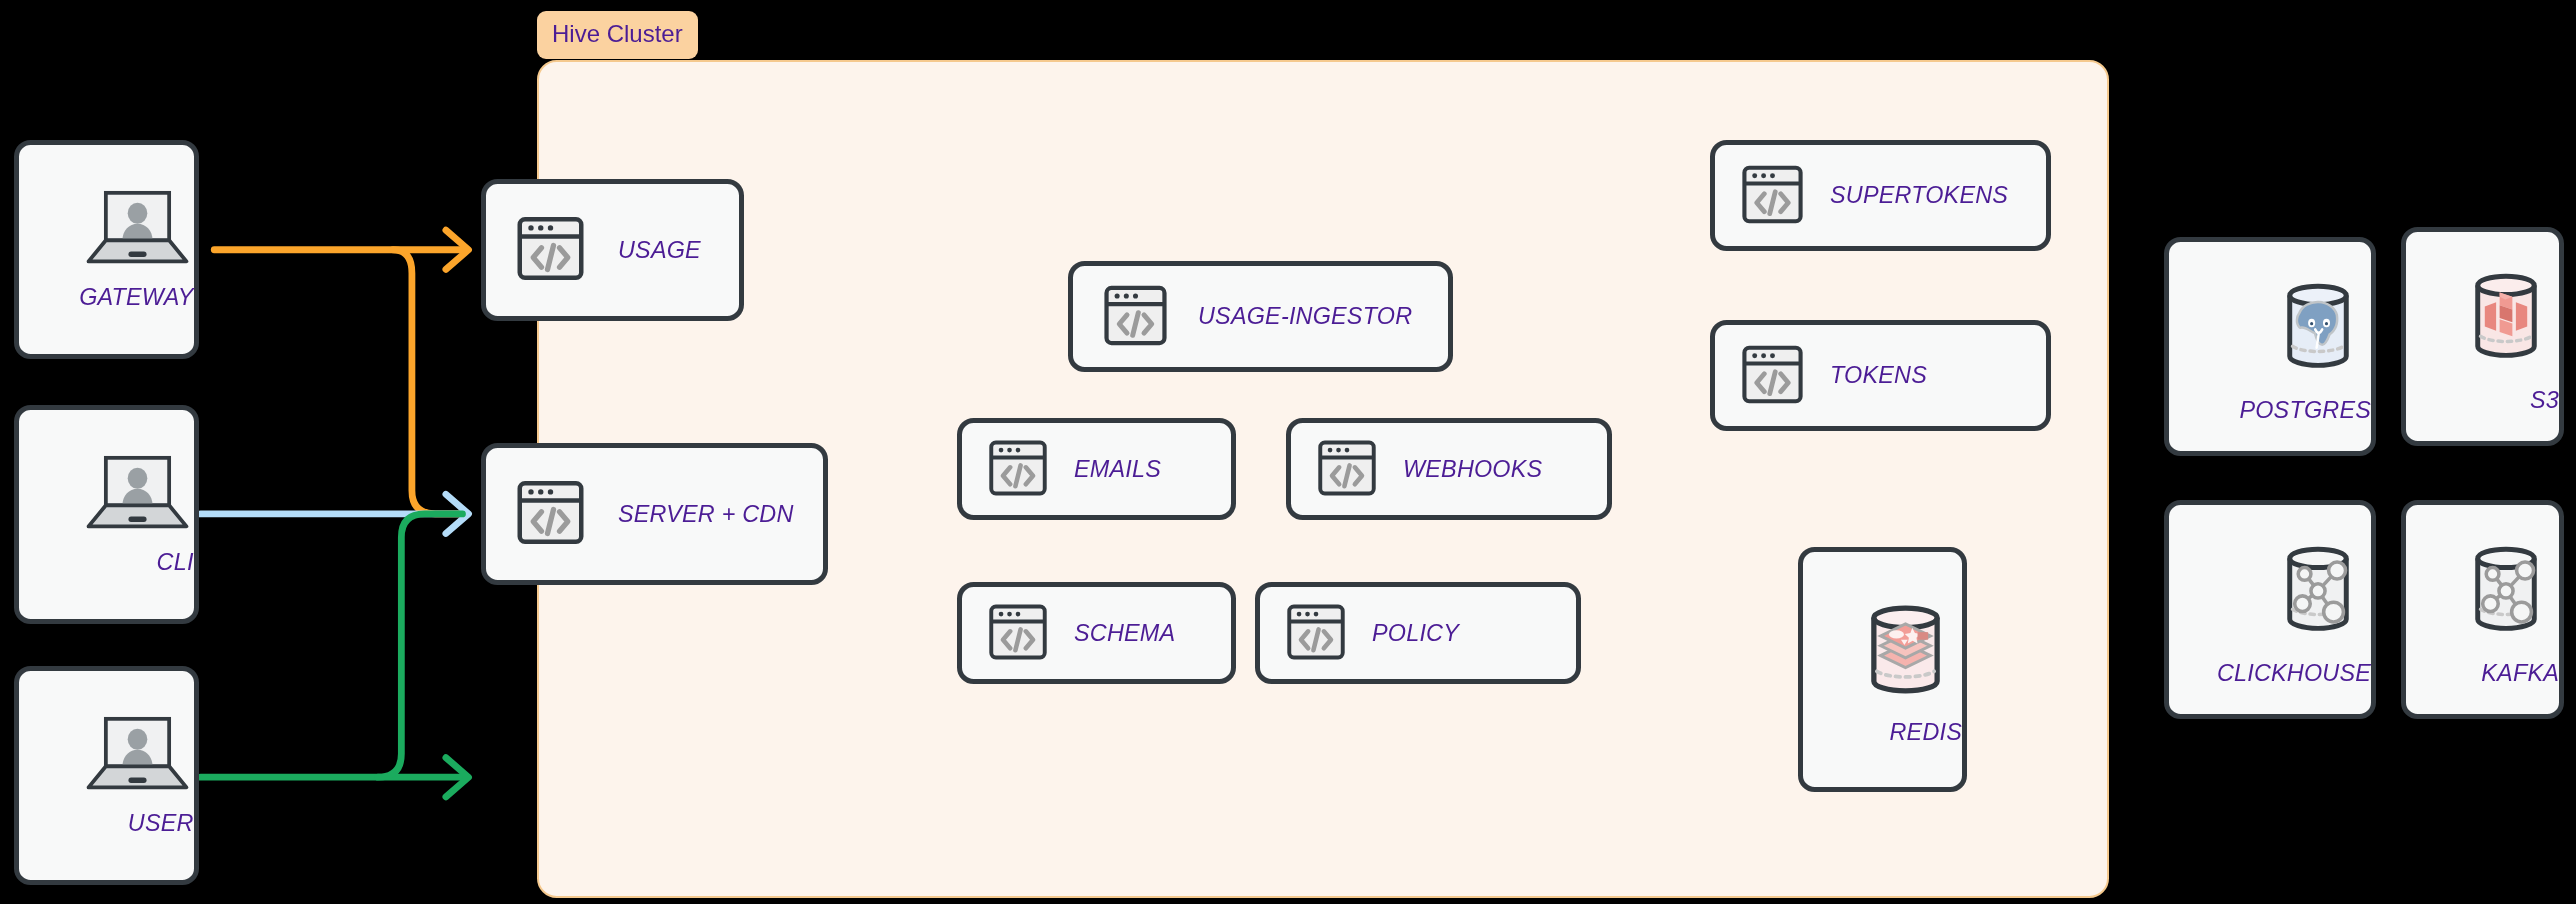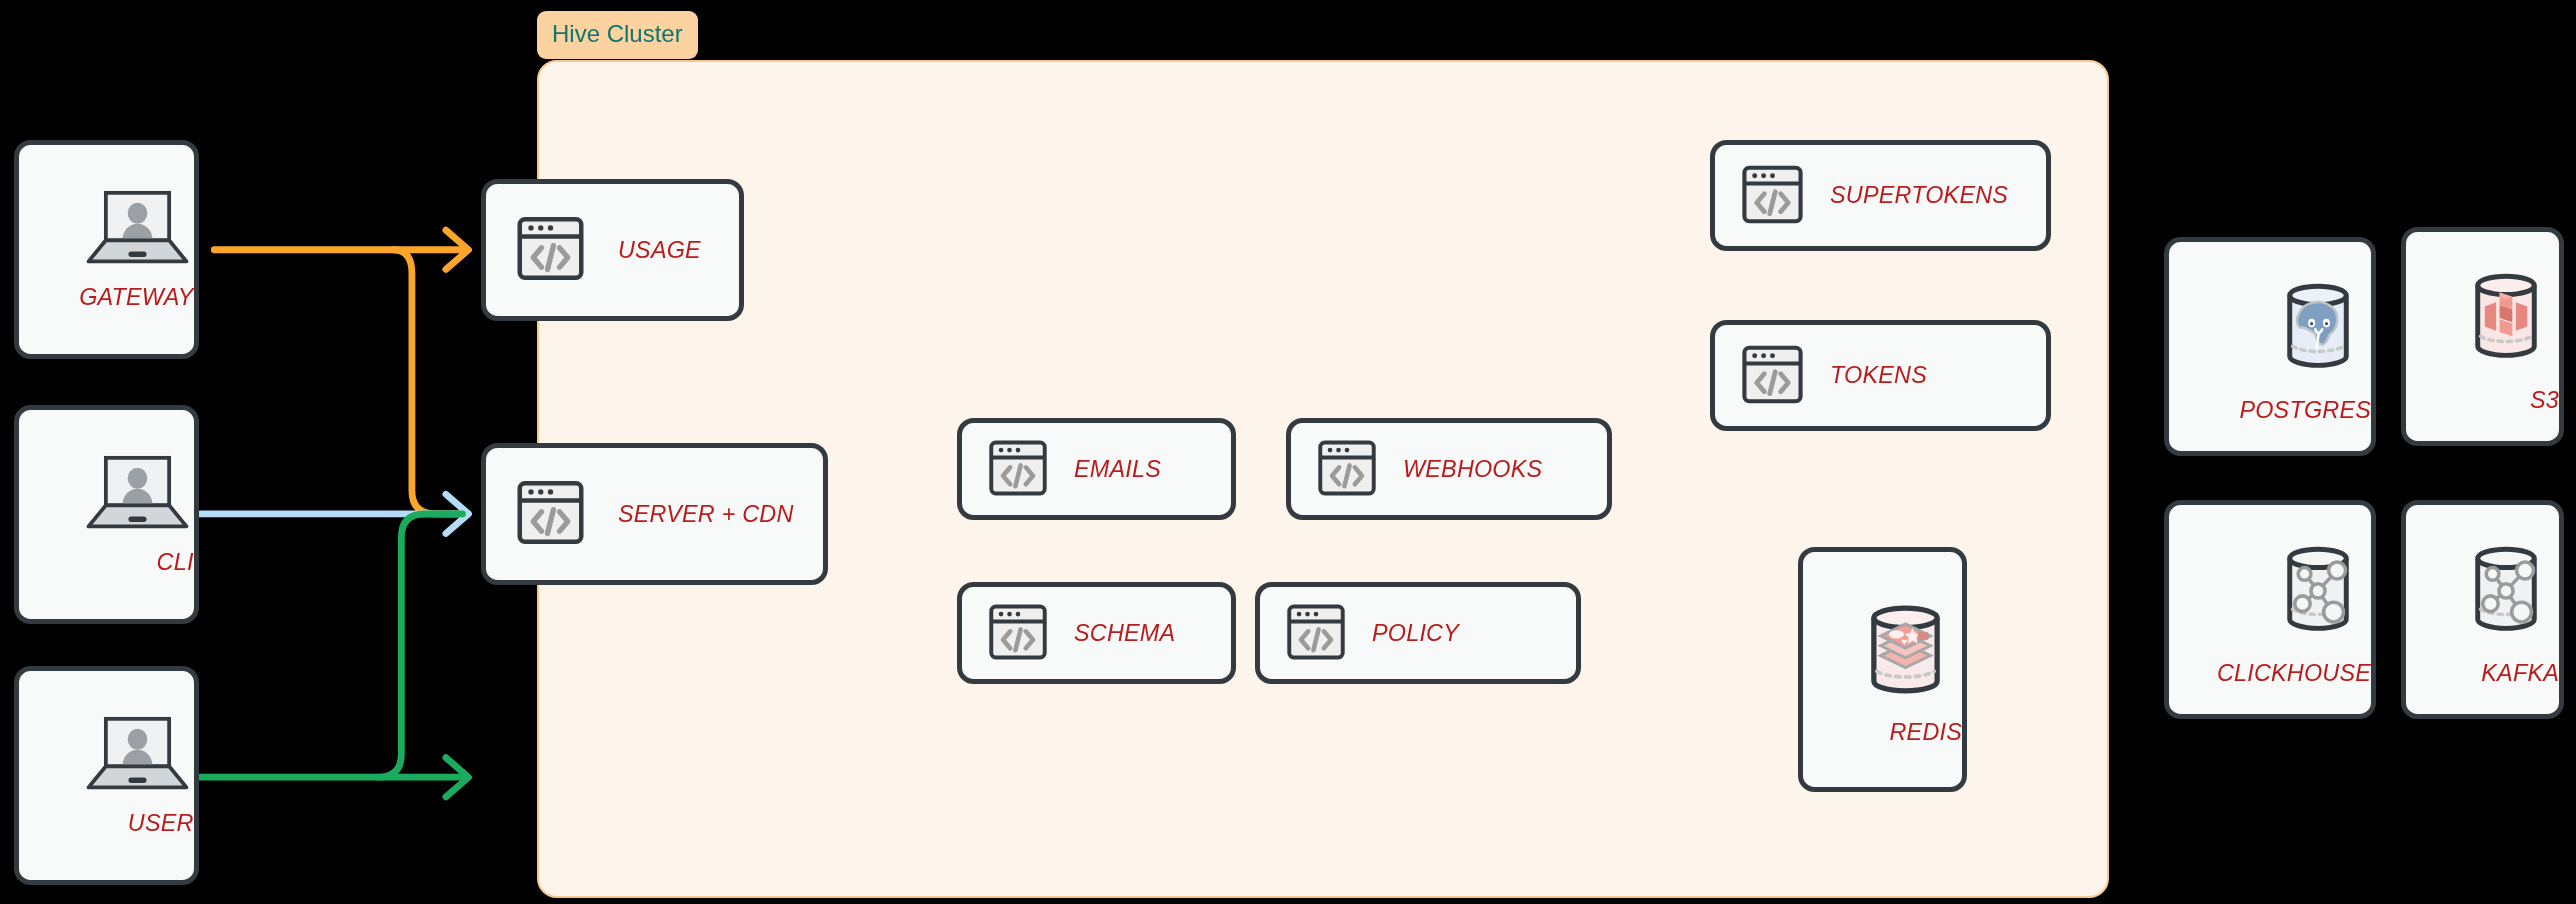--- a/index.html
+++ b/index.html
@@ -9,36 +9,36 @@
   }
   #stage{position:absolute;inset:0;}
 
   
   .cluster-panel{
     position:absolute;left:537px;top:60px;width:1568px;height:834px;
     background:#FDF4EC;border:2.3px solid #F5C98E;border-radius:19.6px;
   }
   .cluster-tag{
     position:absolute;left:537px;top:10.6px;
-    background:#FBD2A0;color:#0f766e;
+    background:#FBD2A0;color:#4c1d95;
     font-size:24px;line-height:1;
     padding:11.3px 15px 13px 15px;border-radius:9px;
     white-space:nowrap;
   }
 
   
   .node{
     position:absolute;background:#F8F9F9;
     border:5.3px solid #333A40;border-radius:16.6px;
     box-sizing:border-box;
     display:flex;align-items:center;
   }
   .node.vert{flex-direction:column;justify-content:center;align-items:flex-end;}
   .node-label{
-    font-style:italic;color:#b91c1c;white-space:nowrap;
+    font-style:italic;color:#4c1d95;white-space:nowrap;
     letter-spacing:0.2px;
   }
   .svc .node-label{font-size:23.4px;}
   .client .node-label{font-size:23.4px;margin-top:13.6px;}
   .db .node-label{font-size:23.4px;margin-top:10.6px;}
 
   
   .win-icon{flex:0 0 auto;}
 
   
@@ -138,20 +138,33 @@
         <circle cx="20" cy="18.5" r="3.6" fill="#333A40"></circle>
         <circle cx="33" cy="18.5" r="3.6" fill="#333A40"></circle>
         <circle cx="46" cy="18.5" r="3.6" fill="#333A40"></circle>
         <path d="M34 45 L23 58 L34 71 M58 45 L69 58 L58 71 M50 42 L42 74" stroke="#9B9B9B" stroke-width="7" fill="none" stroke-linecap="round" stroke-linejoin="round"></path>
       </svg>
     </span>
     <span class="node-label">SERVER + CDN</span>
   </div>
 
 
+  <div class="node svc" style="left:1068px;top:261px;width:385px;height:111px;padding-left:30px;gap:30px;">
+    <span class="win-icon">
+      <svg width="65" height="65" viewBox="0 0 92 92">
+        <rect x="5" y="7" width="82" height="78" rx="7" fill="#EFEFEF" stroke="#333A40" stroke-width="6"></rect>
+        <path d="M5 30 H87" stroke="#333A40" stroke-width="6"></path>
+        <circle cx="20" cy="18.5" r="3.6" fill="#333A40"></circle>
+        <circle cx="33" cy="18.5" r="3.6" fill="#333A40"></circle>
+        <circle cx="46" cy="18.5" r="3.6" fill="#333A40"></circle>
+        <path d="M34 45 L23 58 L34 71 M58 45 L69 58 L58 71 M50 42 L42 74" stroke="#9B9B9B" stroke-width="7" fill="none" stroke-linecap="round" stroke-linejoin="round"></path>
+      </svg>
+    </span>
+    <span class="node-label">USAGE-INGESTOR</span>
+  </div>
 
   <div class="node svc" style="left:957px;top:418px;width:279px;height:102px;padding-left:26px;gap:26px;">
     <span class="win-icon">
       <svg width="60" height="60" viewBox="0 0 92 92">
         <rect x="5" y="7" width="82" height="78" rx="7" fill="#EFEFEF" stroke="#333A40" stroke-width="6"></rect>
         <path d="M5 30 H87" stroke="#333A40" stroke-width="6"></path>
         <circle cx="20" cy="18.5" r="3.6" fill="#333A40"></circle>
         <circle cx="33" cy="18.5" r="3.6" fill="#333A40"></circle>
         <circle cx="46" cy="18.5" r="3.6" fill="#333A40"></circle>
         <path d="M34 45 L23 58 L34 71 M58 45 L69 58 L58 71 M50 42 L42 74" stroke="#9B9B9B" stroke-width="7" fill="none" stroke-linecap="round" stroke-linejoin="round"></path>

